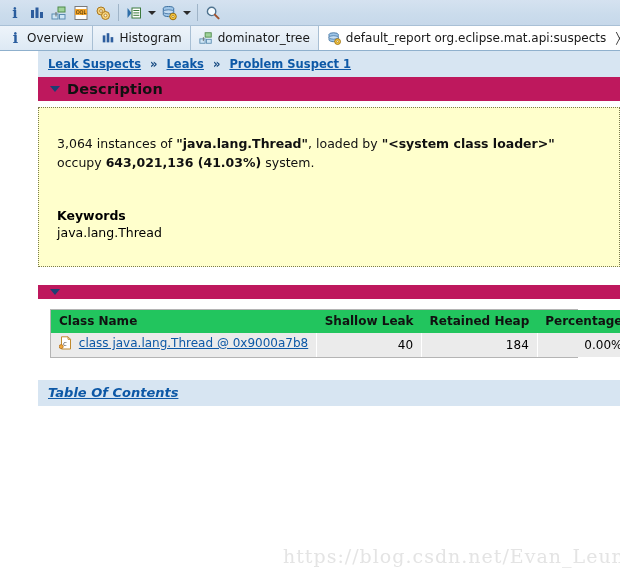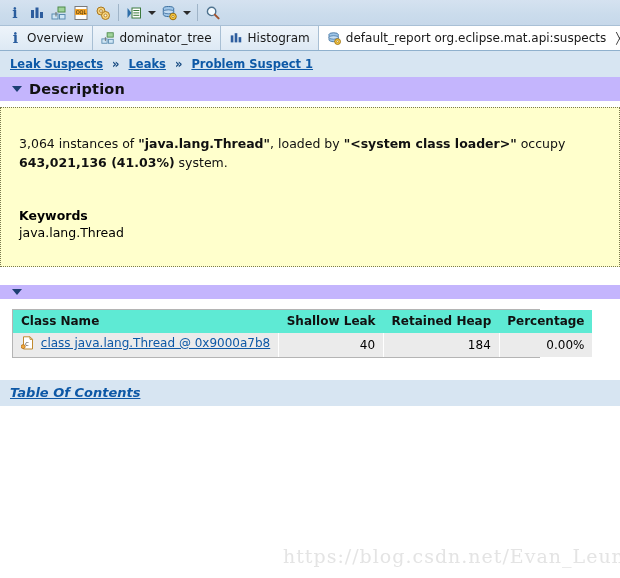--- a/index.html
+++ b/index.html
@@ -103,20 +103,21 @@
     justify-content: center;
     flex: 0 0 auto;
   }
 
   
   .report {
     position: relative;
     background: #ffffff;
     height: calc(578px - 52px);
     overflow: hidden;
+    padding-left: 38px;
   }
   .crumbbar {
     background: #d7e5f2;
     padding: 6px 10px 6px 10px;
     font-size: 11.5px;
     font-weight: bold;
   }
   .crumbbar a {
     color: #0d58a6;
     text-decoration: underline;
@@ -125,21 +126,21 @@
     color: #13477f;
     margin: 0 5px;
     font-weight: bold;
   }
 
   .section-head {
     display: flex;
     align-items: center;
     gap: 7px;
     padding: 4px 0 4px 12px;
-    background: #c4b5fd;
+    background: #be185d;
   }
   .section-head .twisty {
     width: 0; height: 0;
     border-left: 5px solid transparent;
     border-right: 5px solid transparent;
     border-top: 6px solid #1d3f73;
   }
   .section-head .stitle {
     font-size: 14.5px;
     font-weight: bold;
@@ -184,21 +185,21 @@
   }
   table.rp {
     border-collapse: collapse;
     width: 100%;
     font-size: 12px;
   }
   table.rp th {
     text-align: left;
     font-weight: bold;
     padding: 4px 8px 5px 8px;
-    background: #5eead4;
+    background: #22c55e;
     color: #111111;
     white-space: nowrap;
   }
   table.rp th.num { text-align: right; }
   table.rp td {
     padding: 3px 8px 4px 8px;
     background: #ebebeb;
     border-left: 1px solid #ffffff;
     white-space: nowrap;
   }
@@ -327,38 +328,38 @@
   <div class="tab">
     <span class="tab-ico">
       <span class="icon-i">i</span>
     </span>
     <span>Overview</span>
   </div>
 
   <div class="tab">
     <span class="tab-ico">
       <svg width="14" height="14" viewBox="0 0 16 16">
+        <rect x="2" y="5" width="3" height="8" fill="#2d5d9e"></rect>
+        <rect x="6.5" y="2.5" width="3" height="10.5" fill="#2d5d9e"></rect>
+        <rect x="11" y="7" width="3" height="6" fill="#2d5d9e"></rect>
+      </svg>
+    </span>
+    <span>Histogram</span>
+  </div>
+
+  <div class="tab">
+    <span class="tab-ico">
+      <svg width="14" height="14" viewBox="0 0 16 16">
         <rect x="7" y="2" width="7" height="5" fill="#9fd39a" stroke="#4f8a4a" stroke-width="1"></rect>
         <rect x="1" y="9" width="6" height="5" fill="#cfe6f5" stroke="#5b8bb0" stroke-width="1"></rect>
         <rect x="8.5" y="9.5" width="5.5" height="4.5" fill="#cfe6f5" stroke="#5b8bb0" stroke-width="1"></rect>
         <path d="M5 7 L5 11.5" stroke="#6b6b6b" stroke-width="1" fill="none"></path>
       </svg>
     </span>
     <span>dominator_tree</span>
-  </div>
-
-  <div class="tab">
-    <span class="tab-ico">
-      <svg width="14" height="14" viewBox="0 0 16 16">
-        <rect x="2" y="5" width="3" height="8" fill="#2d5d9e"></rect>
-        <rect x="6.5" y="2.5" width="3" height="10.5" fill="#2d5d9e"></rect>
-        <rect x="11" y="7" width="3" height="6" fill="#2d5d9e"></rect>
-      </svg>
-    </span>
-    <span>Histogram</span>
   </div>
 
   <div class="tab active">
     <span class="tab-ico">
       <svg width="15" height="15" viewBox="0 0 17 16">
         <ellipse cx="7.5" cy="3.6" rx="5.2" ry="2.1" fill="#9fc6e8" stroke="#3d6f9e" stroke-width="1"></ellipse>
         <path d="M2.3 3.6 L2.3 9.5 C2.3 10.7 4.6 11.6 7.5 11.6 C10.4 11.6 12.7 10.7 12.7 9.5 L12.7 3.6" fill="#9fc6e8" stroke="#3d6f9e" stroke-width="1"></path>
         <ellipse cx="7.5" cy="6.8" rx="5.2" ry="2" fill="#c5ddf2" stroke="#3d6f9e" stroke-width="0.8"></ellipse>
         <circle cx="12" cy="11.5" r="3.3" fill="#f6c63f" stroke="#9a6f10" stroke-width="1"></circle>
         <circle cx="12" cy="11.5" r="1.1" fill="#fffbe8" stroke="#9a6f10" stroke-width="0.7"></circle>

